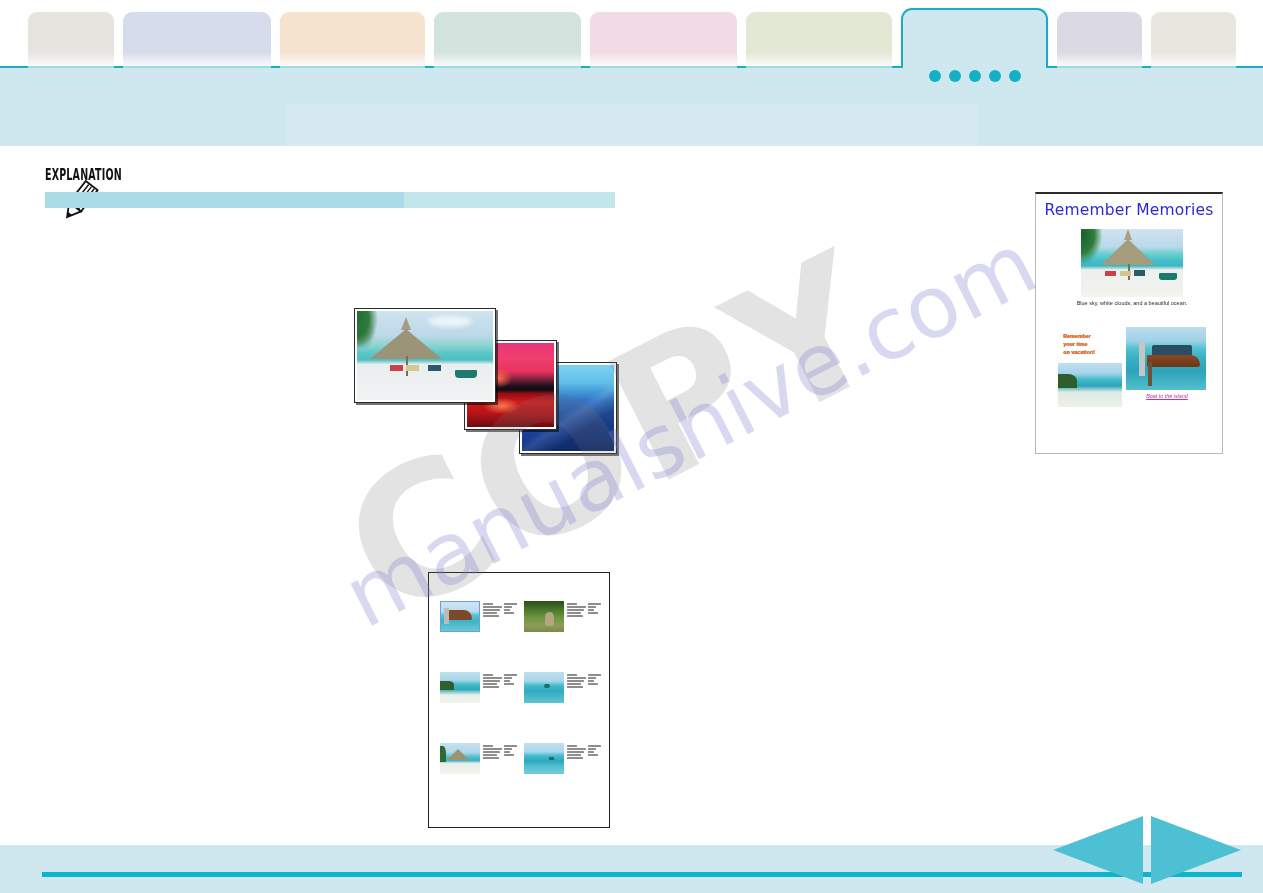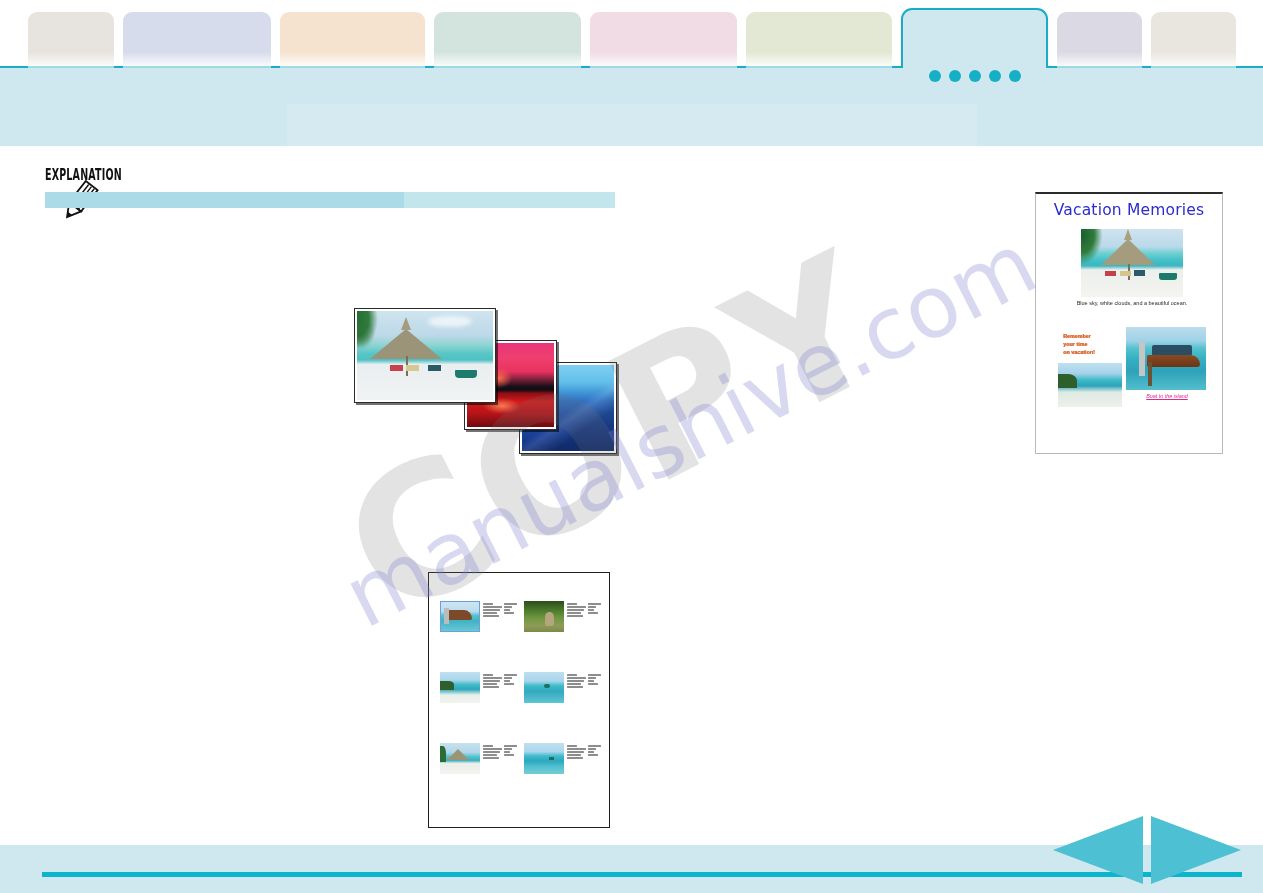--- a/index.html
+++ b/index.html
@@ -838,21 +838,21 @@
             <div class="meta-line" style="width: 46%;"></div>
             <div class="meta-line" style="width: 80%;"></div>
           </div>
         </div>
       </div>
     </div>
 </div>
 
 <div id="document-panel">
 
-  <div id="document-title">Vacation Memories</div>
+  <div id="document-title">Remember Memories</div>
 
   <div id="doc-hero-photo">
     <div class="doc-art-hero">
       <span class="palm"></span>
       <span class="umb"></span>
       <span class="pole"></span>
       <span class="ch1"></span>
         <span class="ch2"></span>
         <span class="ch3"></span>
       <span class="bt"></span>

